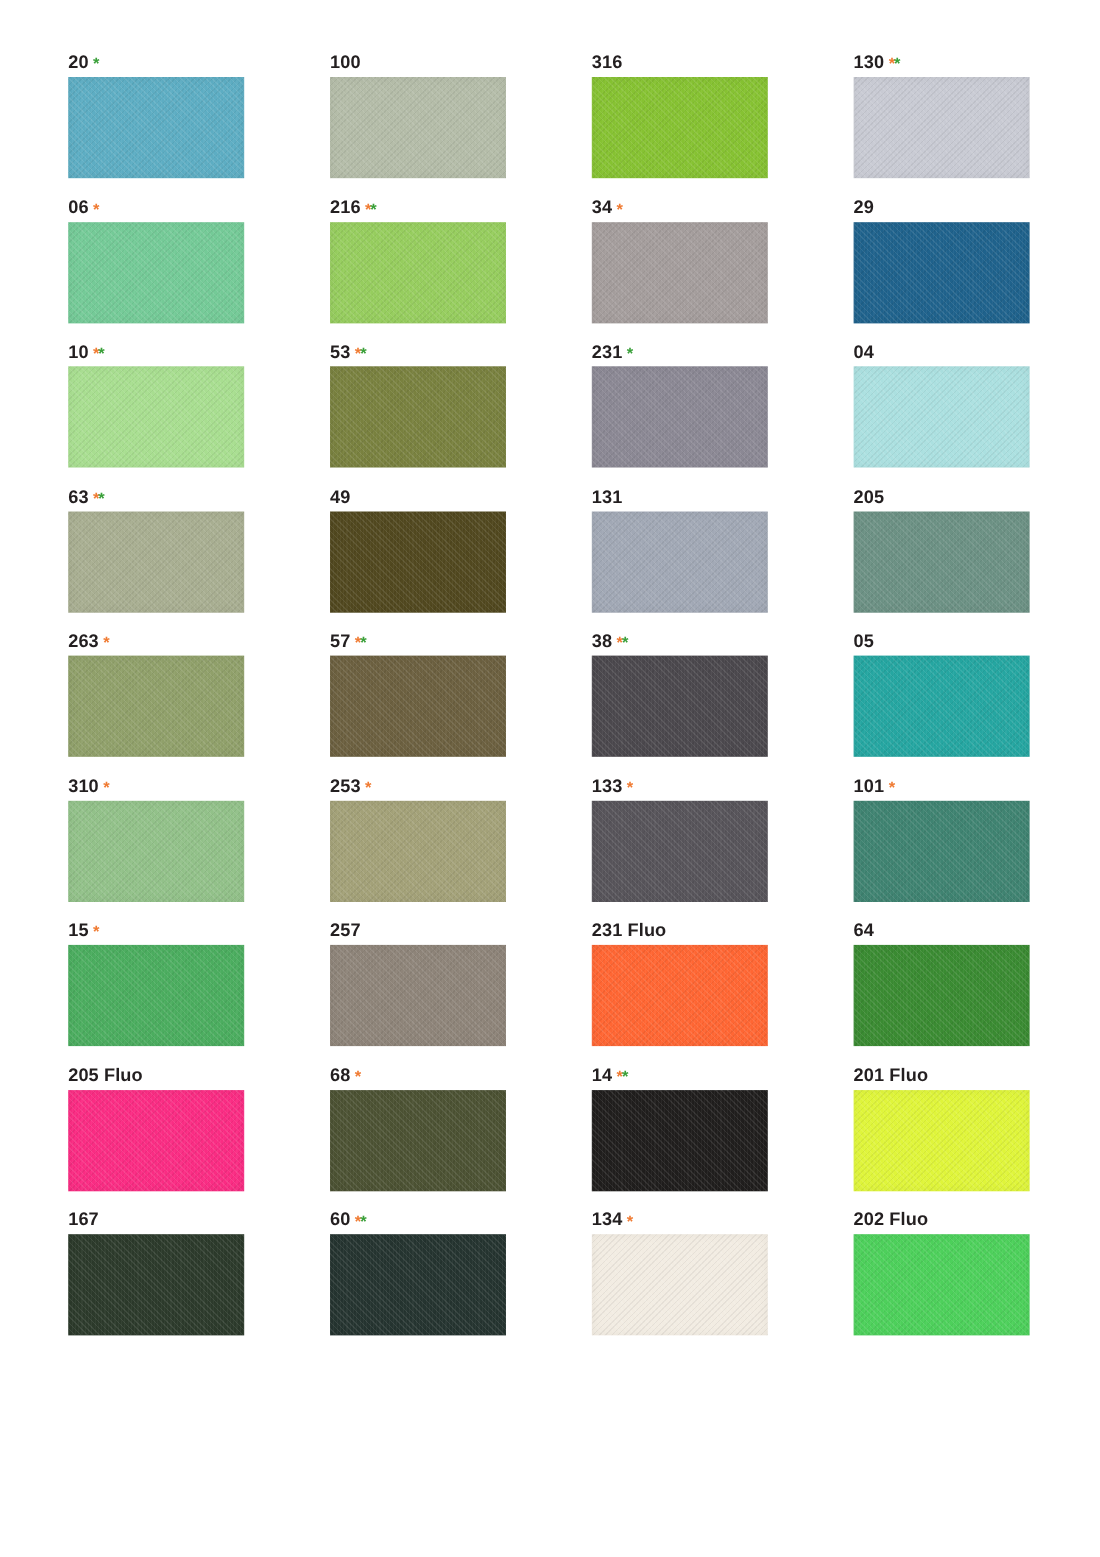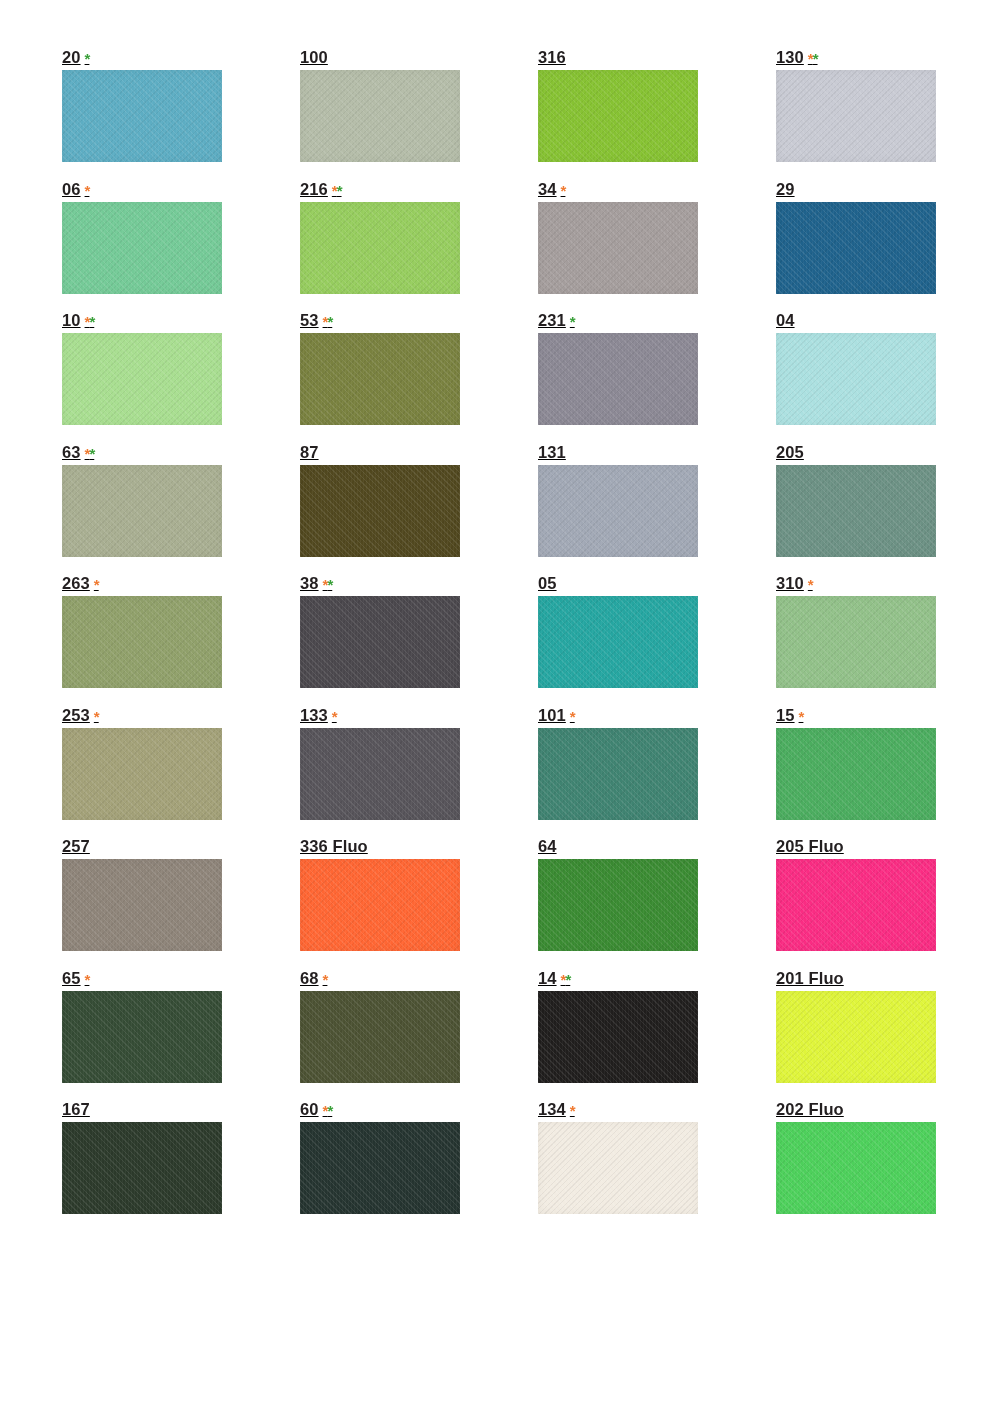--- a/index.html
+++ b/index.html
@@ -104,21 +104,21 @@
         rgba(255,255,255,0.04) 0px,
         rgba(255,255,255,0.04) 1px,
         rgba(0,0,0,0.0) 1px,
         rgba(0,0,0,0.0) 3px);
     box-shadow: inset 0 0 10px rgba(0,0,0,0.05);
   }
 </style>
 </head>
 <body>
 
-<div id="chart-sheet" style="background: rgb(255, 255, 255); text-decoration: underline;">
+<div id="chart-sheet" style="background: rgb(255, 255, 255);">
   <div class="swatch-grid">
       <div class="swatch-cell">
         <div class="swatch-label"><span class="swatch-code">20</span><span class="swatch-marks"><span class="mark-green" style="color: rgb(58, 160, 58);">*</span></span></div>
         <div class="swatch-chip" style="background-color: rgb(93, 173, 195);"></div>
       </div>
       <div class="swatch-cell">
         <div class="swatch-label"><span class="swatch-code">100</span></div>
         <div class="swatch-chip" style="background-color: rgb(180, 188, 168);"></div>
       </div>
       <div class="swatch-cell">
@@ -159,36 +159,40 @@
       </div>
       <div class="swatch-cell">
         <div class="swatch-label"><span class="swatch-code">04</span></div>
         <div class="swatch-chip" style="background-color: rgb(171, 224, 224);"></div>
       </div>
       <div class="swatch-cell">
         <div class="swatch-label"><span class="swatch-code">63</span><span class="swatch-marks"><span class="mark-orange" style="color: rgb(240, 123, 51);">*</span><span class="mark-green" style="color: rgb(58, 160, 58);">*</span></span></div>
         <div class="swatch-chip" style="background-color: rgb(168, 174, 145);"></div>
       </div>
       <div class="swatch-cell">
-        <div class="swatch-label"><span class="swatch-code">87</span></div>
+        <div class="swatch-label"><span class="swatch-code">49</span></div>
         <div class="swatch-chip" style="background-color: rgb(81, 72, 31);"></div>
       </div>
       <div class="swatch-cell">
         <div class="swatch-label"><span class="swatch-code">131</span></div>
         <div class="swatch-chip" style="background-color: rgb(161, 168, 181);"></div>
       </div>
       <div class="swatch-cell">
         <div class="swatch-label"><span class="swatch-code">205</span></div>
         <div class="swatch-chip" style="background-color: rgb(108, 145, 132);"></div>
       </div>
       <div class="swatch-cell">
         <div class="swatch-label"><span class="swatch-code">263</span><span class="swatch-marks"><span class="mark-orange" style="color: rgb(240, 123, 51);">*</span></span></div>
         <div class="swatch-chip" style="background-color: rgb(144, 160, 106);"></div>
       </div>
       <div class="swatch-cell">
+        <div class="swatch-label"><span class="swatch-code">57</span><span class="swatch-marks"><span class="mark-orange" style="color: rgb(240, 123, 51);">*</span><span class="mark-green" style="color: rgb(58, 160, 58);">*</span></span></div>
+        <div class="swatch-chip" style="background-color: rgb(108, 96, 64);"></div>
+      </div>
+      <div class="swatch-cell">
         <div class="swatch-label"><span class="swatch-code">38</span><span class="swatch-marks"><span class="mark-orange" style="color: rgb(240, 123, 51);">*</span><span class="mark-green" style="color: rgb(58, 160, 58);">*</span></span></div>
         <div class="swatch-chip" style="background-color: rgb(75, 72, 77);"></div>
       </div>
       <div class="swatch-cell">
         <div class="swatch-label"><span class="swatch-code">05</span></div>
         <div class="swatch-chip" style="background-color: rgb(37, 166, 161);"></div>
       </div>
       <div class="swatch-cell">
         <div class="swatch-label"><span class="swatch-code">310</span><span class="swatch-marks"><span class="mark-orange" style="color: rgb(240, 123, 51);">*</span></span></div>
         <div class="swatch-chip" style="background-color: rgb(146, 193, 137);"></div>
@@ -207,36 +211,32 @@
       </div>
       <div class="swatch-cell">
         <div class="swatch-label"><span class="swatch-code">15</span><span class="swatch-marks"><span class="mark-orange" style="color: rgb(240, 123, 51);">*</span></span></div>
         <div class="swatch-chip" style="background-color: rgb(75, 173, 95);"></div>
       </div>
       <div class="swatch-cell">
         <div class="swatch-label"><span class="swatch-code">257</span></div>
         <div class="swatch-chip" style="background-color: rgb(142, 132, 121);"></div>
       </div>
       <div class="swatch-cell">
-        <div class="swatch-label"><span class="swatch-code">336 Fluo</span></div>
+        <div class="swatch-label"><span class="swatch-code">231 Fluo</span></div>
         <div class="swatch-chip" style="background-color: rgb(255, 102, 51);"></div>
       </div>
       <div class="swatch-cell">
         <div class="swatch-label"><span class="swatch-code">64</span></div>
         <div class="swatch-chip" style="background-color: rgb(58, 139, 50);"></div>
       </div>
       <div class="swatch-cell">
         <div class="swatch-label"><span class="swatch-code">205 Fluo</span></div>
         <div class="swatch-chip" style="background-color: rgb(250, 44, 131);"></div>
       </div>
       <div class="swatch-cell">
-        <div class="swatch-label"><span class="swatch-code">65</span><span class="swatch-marks"><span class="mark-orange" style="color: rgb(240, 123, 51);">*</span></span></div>
-        <div class="swatch-chip" style="background-color: rgb(53, 76, 53);"></div>
-      </div>
-      <div class="swatch-cell">
         <div class="swatch-label"><span class="swatch-code">68</span><span class="swatch-marks"><span class="mark-orange" style="color: rgb(240, 123, 51);">*</span></span></div>
         <div class="swatch-chip" style="background-color: rgb(76, 82, 51);"></div>
       </div>
       <div class="swatch-cell">
         <div class="swatch-label"><span class="swatch-code">14</span><span class="swatch-marks"><span class="mark-orange" style="color: rgb(240, 123, 51);">*</span><span class="mark-green" style="color: rgb(58, 160, 58);">*</span></span></div>
         <div class="swatch-chip" style="background-color: rgb(32, 30, 29);"></div>
       </div>
       <div class="swatch-cell">
         <div class="swatch-label"><span class="swatch-code">201 Fluo</span></div>
         <div class="swatch-chip" style="background-color: rgb(223, 245, 58);"></div>

